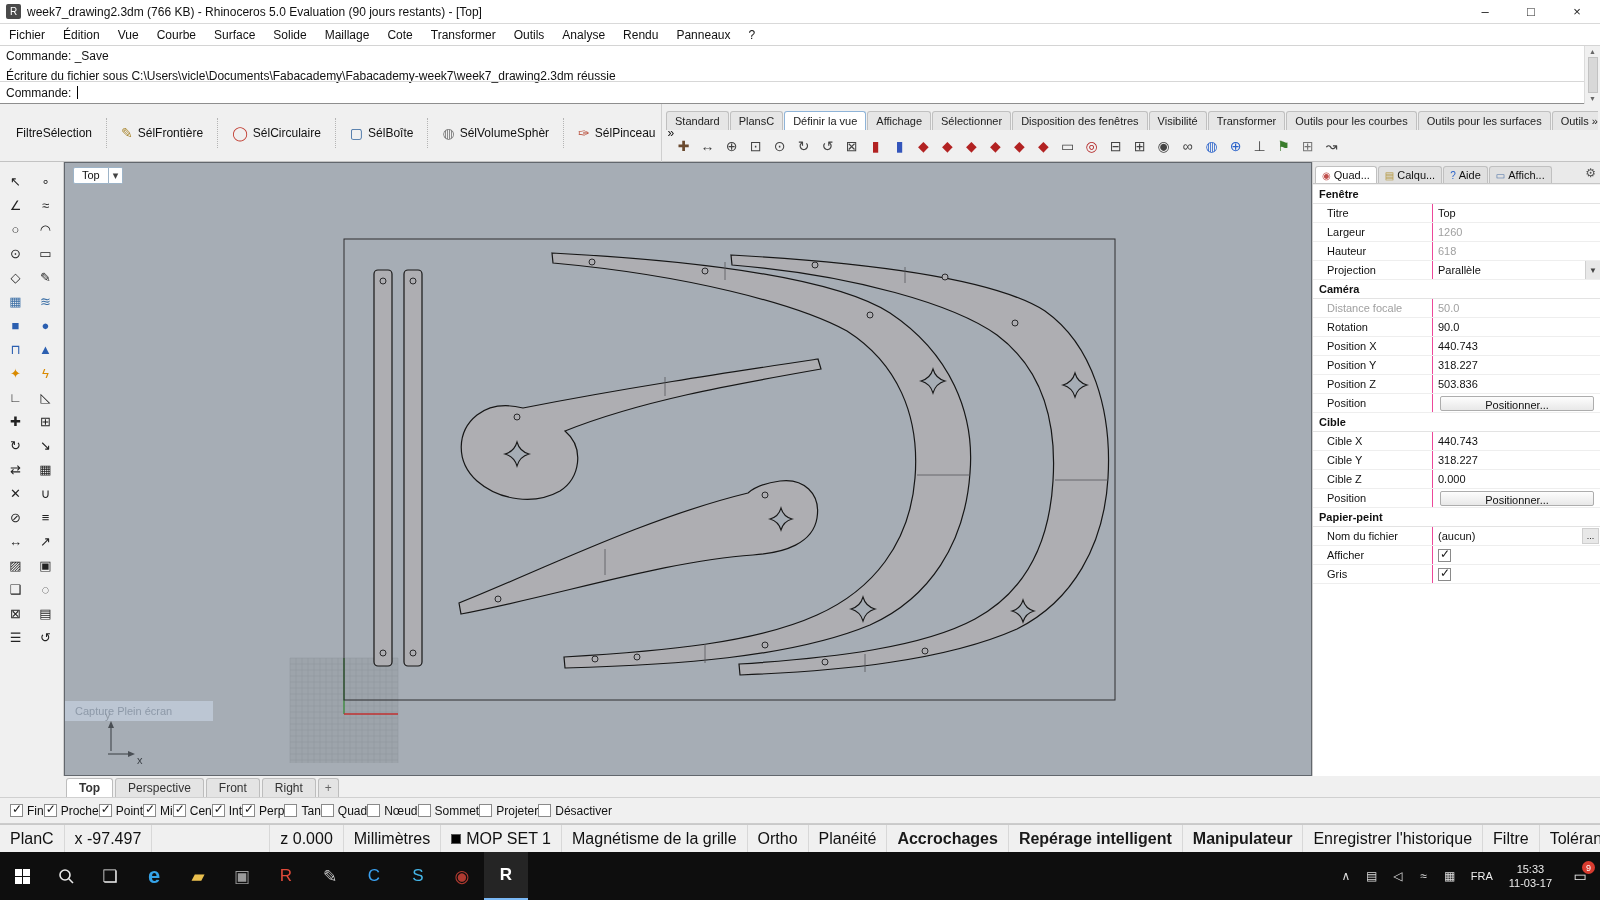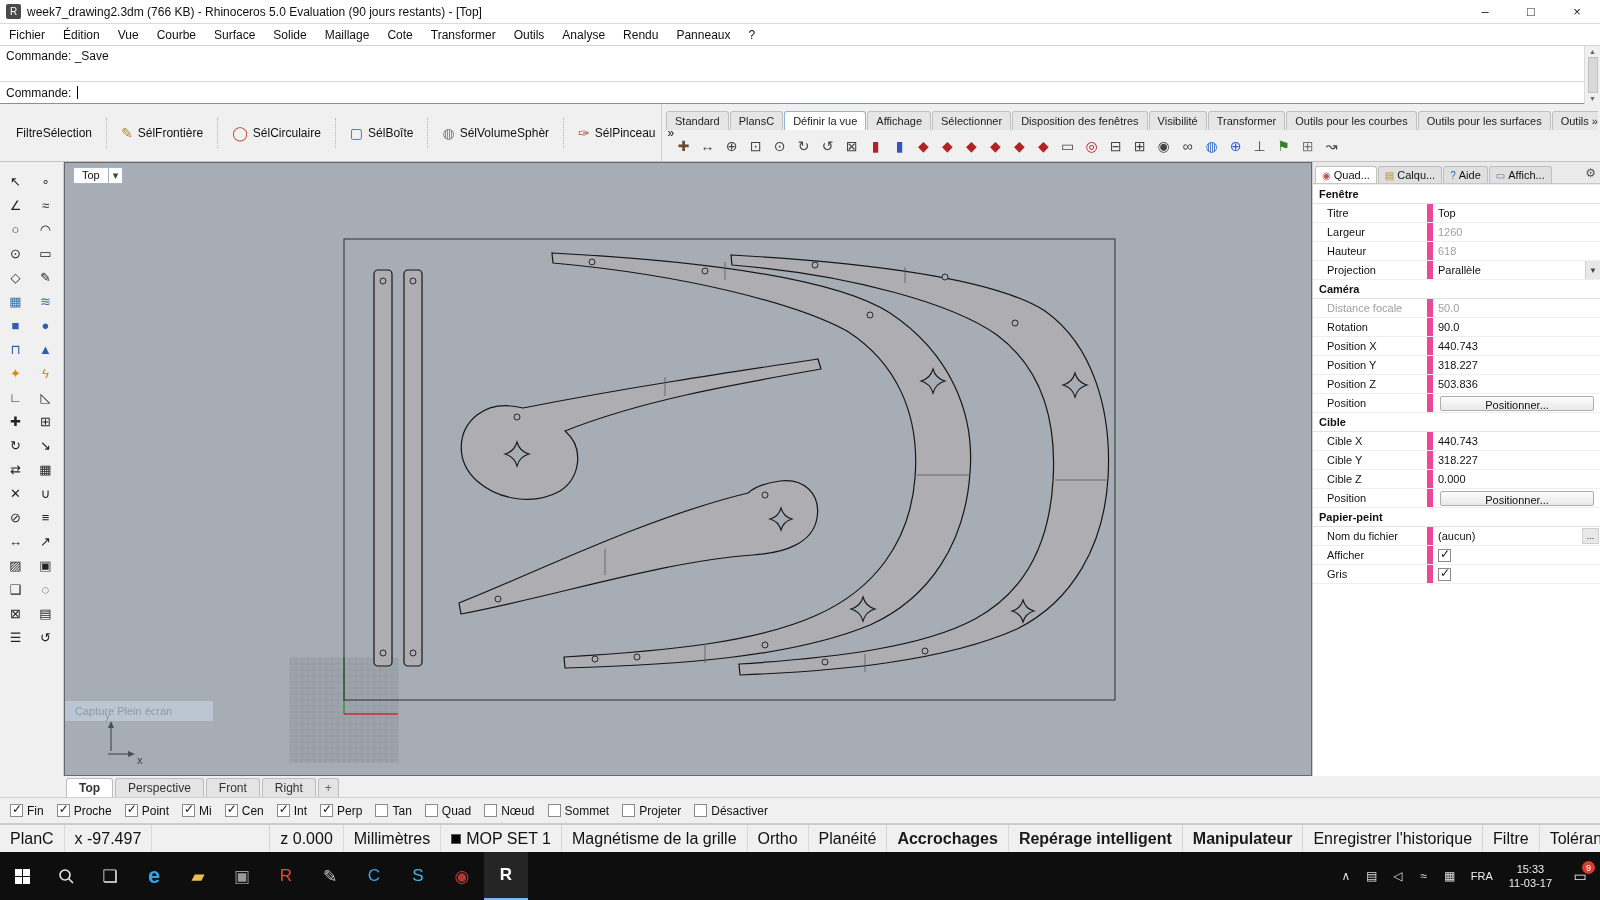--- a/index.html
+++ b/index.html
@@ -76,21 +76,21 @@
   .props-tabs{height:22px;display:flex;align-items:flex-end;padding:2px 2px 0 2px;
     border-bottom:1px solid #c6c6c6;background:#eaeaea;position:relative;}
   .p-tab{display:flex;align-items:center;gap:3px;padding:2px 6px;border:1px solid #c0c0c0;
     border-bottom:none;background:#e0e0e0;margin-right:1px;border-radius:3px 3px 0 0;}
   .p-tab.active{background:#fff;}
   .p-tab .pi{font-size:10px;}
   .props-gear{position:absolute;right:4px;top:4px;color:#555;font-size:12px;}
   .props-body{position:absolute;top:23px;bottom:0;left:0;right:0;background:#fff;overflow:hidden;}
   .sec-h{font-weight:bold;padding:3px 6px;background:#fff;border-bottom:1px solid #e3e3e3;}
   .p-row{display:flex;align-items:stretch;border-bottom:1px solid #eee;height:19px;}
-  .p-row .lbl{width:120px;padding:3px 2px 0 14px;border-right:6px solid #ec4899;
+  .p-row .lbl{width:120px;padding:3px 2px 0 14px;border-right:1px solid #ec4899;
     white-space:nowrap;overflow:hidden;}
   .p-row .lbl.muted{color:#a0a0a0;}
   .p-row .val{flex:1;display:flex;align-items:center;padding:0 4px;position:relative;
     border-left:1px solid #fff;}
   .p-row .val.muted{color:#a0a0a0;}
   .dd-arrow{position:absolute;right:0;top:0;bottom:0;width:15px;background:#e8e8e8;
     border-left:1px solid #cfcfcf;display:flex;align-items:center;justify-content:center;
     font-size:8px;color:#444;}
   .browse-btn{position:absolute;right:1px;top:1px;bottom:1px;width:17px;background:#e8e8e8;
     border:1px solid #cfcfcf;display:flex;align-items:center;justify-content:center;font-size:9px;}
@@ -103,21 +103,21 @@
   
   .vtabs{position:absolute;top:776px;left:0;width:1600px;height:22px;background:#f0f0f0;
     border-bottom:1px solid #d0d0d0;display:flex;align-items:flex-end;padding-left:66px;font-size:12px;}
   .v-tab{padding:2px 12px;border:1px solid #bdbdbd;border-bottom:none;background:#e4e4e4;
     margin-right:2px;border-radius:3px 3px 0 0;color:#333;}
   .v-tab.active{background:#fff;font-weight:bold;}
   .v-tab.small{padding:2px 6px;color:#666;}
 
   
   .osnap{position:absolute;top:798px;left:0;width:1600px;height:26px;background:#f0f0f0;
-    border-bottom:1px solid #cccccc;display:flex;align-items:center;gap:13px;
+    border-bottom:1px solid #cccccc;display:flex;align-items:center;
     padding-left:10px;font-size:12px;}
   .os-item{display:flex;align-items:center;gap:4px;}
 
   
   .statusbar{position:absolute;top:824px;left:0;width:1600px;height:28px;background:#f0f0f0;
     border-top:1px solid #c9c9c9;display:flex;align-items:stretch;font-size:16px;}
   .sb-cell{display:flex;align-items:center;padding:0 10px;border-right:1px solid #d8d8d8;
     white-space:nowrap;}
   .sb-cell.bold{font-weight:bold;color:#1a1a1a;}
   .sb-cell.blank{min-width:118px;}
@@ -169,20 +169,21 @@
       <span class="menu-item">Transformer</span>
       <span class="menu-item">Outils</span>
       <span class="menu-item">Analyse</span>
       <span class="menu-item">Rendu</span>
       <span class="menu-item">Panneaux</span>
       <span class="menu-item">?</span>
     </div>
 
   <div class="cmdarea">
     <div class="cmd-history">Commande: _Save</div>
+    <div class="cmd-history">Écriture du fichier sous C:\Users\vicle\Documents\Fabacademy\Fabacademy-week7\week7_drawing2.3dm réussie</div>
     <div class="cmd-prompt">
       <span>Commande:</span>
       <span class="caret"></span>
     </div>
     <div class="cmd-scroll">
       <span>▲</span>
       <span class="cmd-thumb"></span>
       <span>▼</span>
     </div>
   </div>

